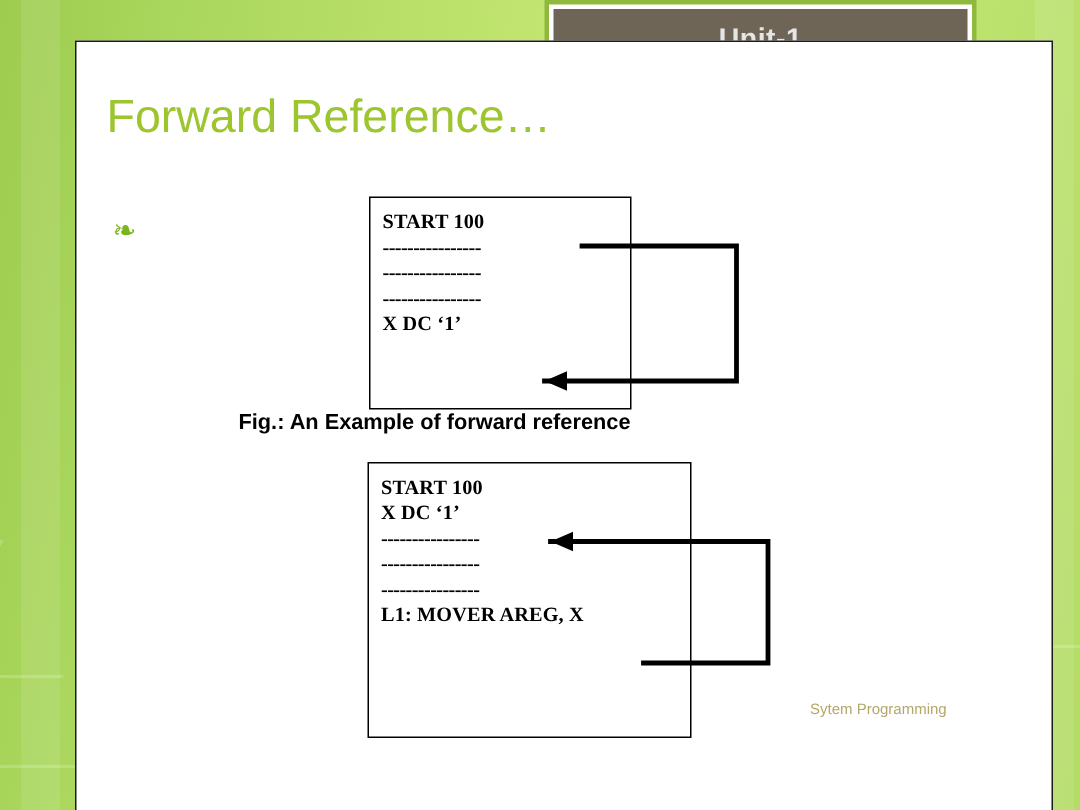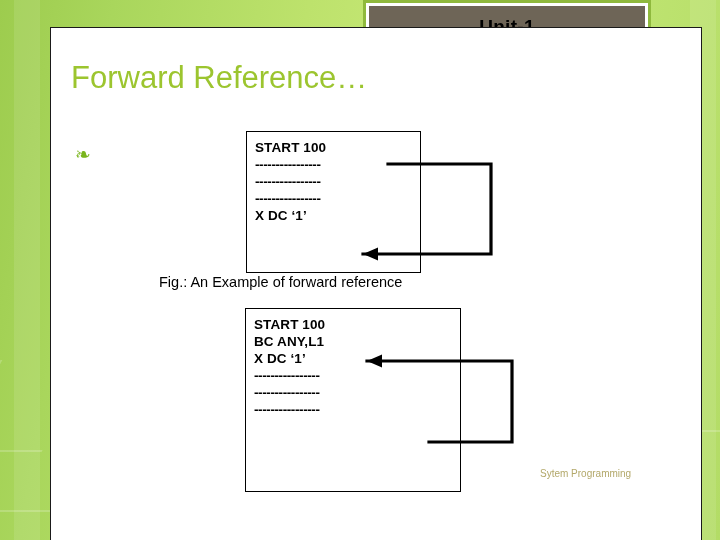--- a/index.html
+++ b/index.html
@@ -108,21 +108,21 @@
   #header-fill {
     width: 100%;
     height: 100%;
     background: #6e6557;
     box-sizing: border-box;
     display: flex;
     align-items: center;
     justify-content: center;
   }
   #header-title {
-    color: #000000;
+    color: #e5e5e5;
     font-size: 19px;
     font-weight: bold;
     letter-spacing: 0.3px;
     line-height: 1;
   }
 
   
   #panel {
     position: absolute;
     left: 50px;
@@ -160,21 +160,21 @@
 
   
   .code-box {
     position: absolute;
     border: 1.5px solid #000000;
     box-sizing: border-box;
     background: #ffffff;
     padding: 7px 0 6px 8px;
   }
   .code-line {
-    font-family: Liberation Sans, sans-serif;
+    font-family: Liberation Serif, serif;
     font-size: 13.5px;
     font-weight: bold;
     color: #000000;
     line-height: 17px;
     white-space: pre;
     letter-spacing: 0.1px;
   }
   .code-line.dashes {
     letter-spacing: -0.4px;
     font-size: 13.5px;
@@ -188,21 +188,21 @@
     position: absolute;
     overflow: visible;
     pointer-events: none;
   }
   #arrow-1 { left: 0; top: 0; width: 652px; height: 486px; }
 
   
   .fig-caption {
     position: absolute;
     font-size: 14.5px;
-    font-weight: normal;
+    font-weight: bold;
     color: #000000;
     white-space: nowrap;
   }
   #caption-1 { left: 108px; top: 246px; }
   #caption-2 { left: 128px; top: 443px; }
 
   
   #footer-note {
     position: absolute;
     left: 489px;
@@ -245,25 +245,25 @@
       <div class="code-line dashes">----------------</div>
       <div class="code-line dashes">----------------</div>
       <div class="code-line dashes">----------------</div>
       <div class="code-line">X DC ‘1’</div>
     </div>
 
     <div class="fig-caption" id="caption-1">Fig.: An Example of forward reference</div>
 
     <div class="code-box" id="code-box-2">
       <div class="code-line">START 100</div>
-      <div class="code-line">BC ANY,L1</div>
       <div class="code-line">X DC ‘1’</div>
       <div class="code-line dashes">----------------</div>
       <div class="code-line dashes">----------------</div>
       <div class="code-line dashes">----------------</div>
+      <div class="code-line">L1: MOVER AREG, X</div>
     </div>
 
 
     <svg class="arrow-svg" id="arrow-1" viewBox="0 0 652 486">
 
       <g>
         <path d="M 337 136 L 440 136 L 440 226 L 312 226" fill="none" stroke="#000000" stroke-width="3.2" stroke-linecap="square"></path>
         <polygon points="312,226 327,219.5 327,232.5" fill="#000000"></polygon>
       </g>
 

